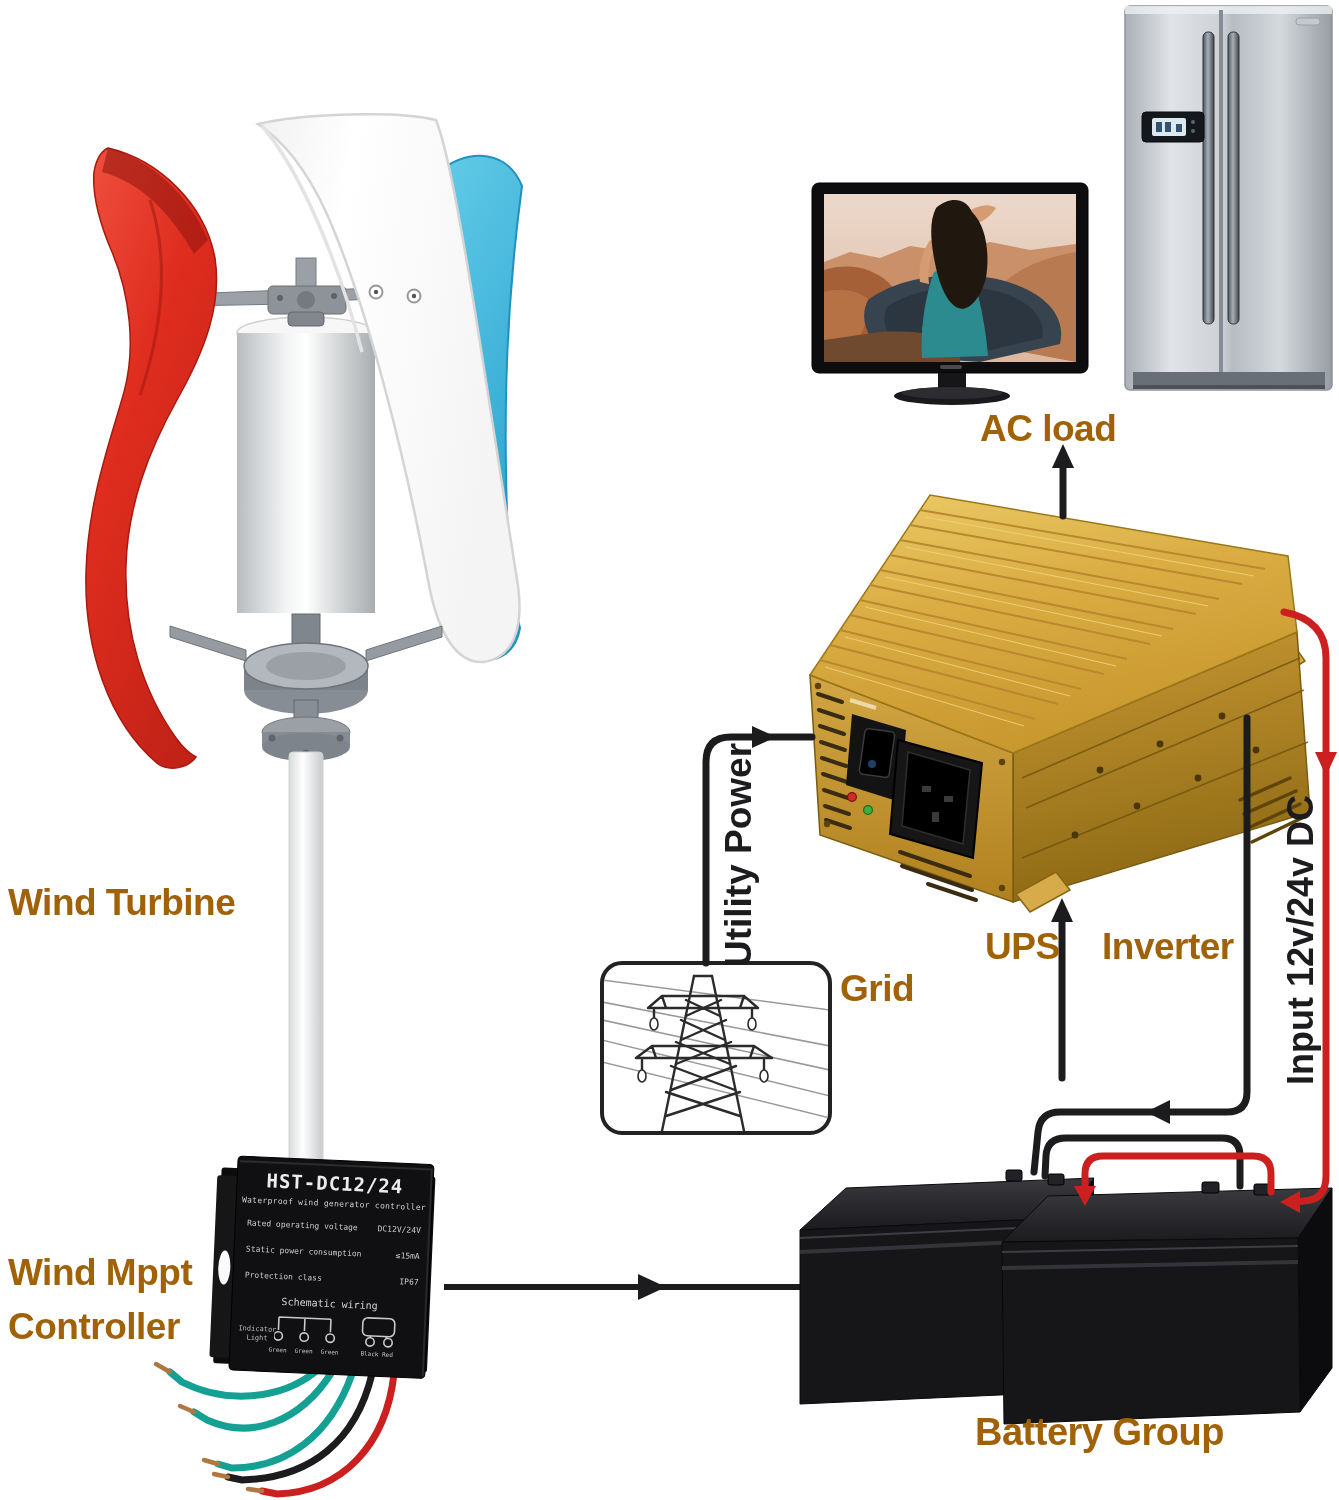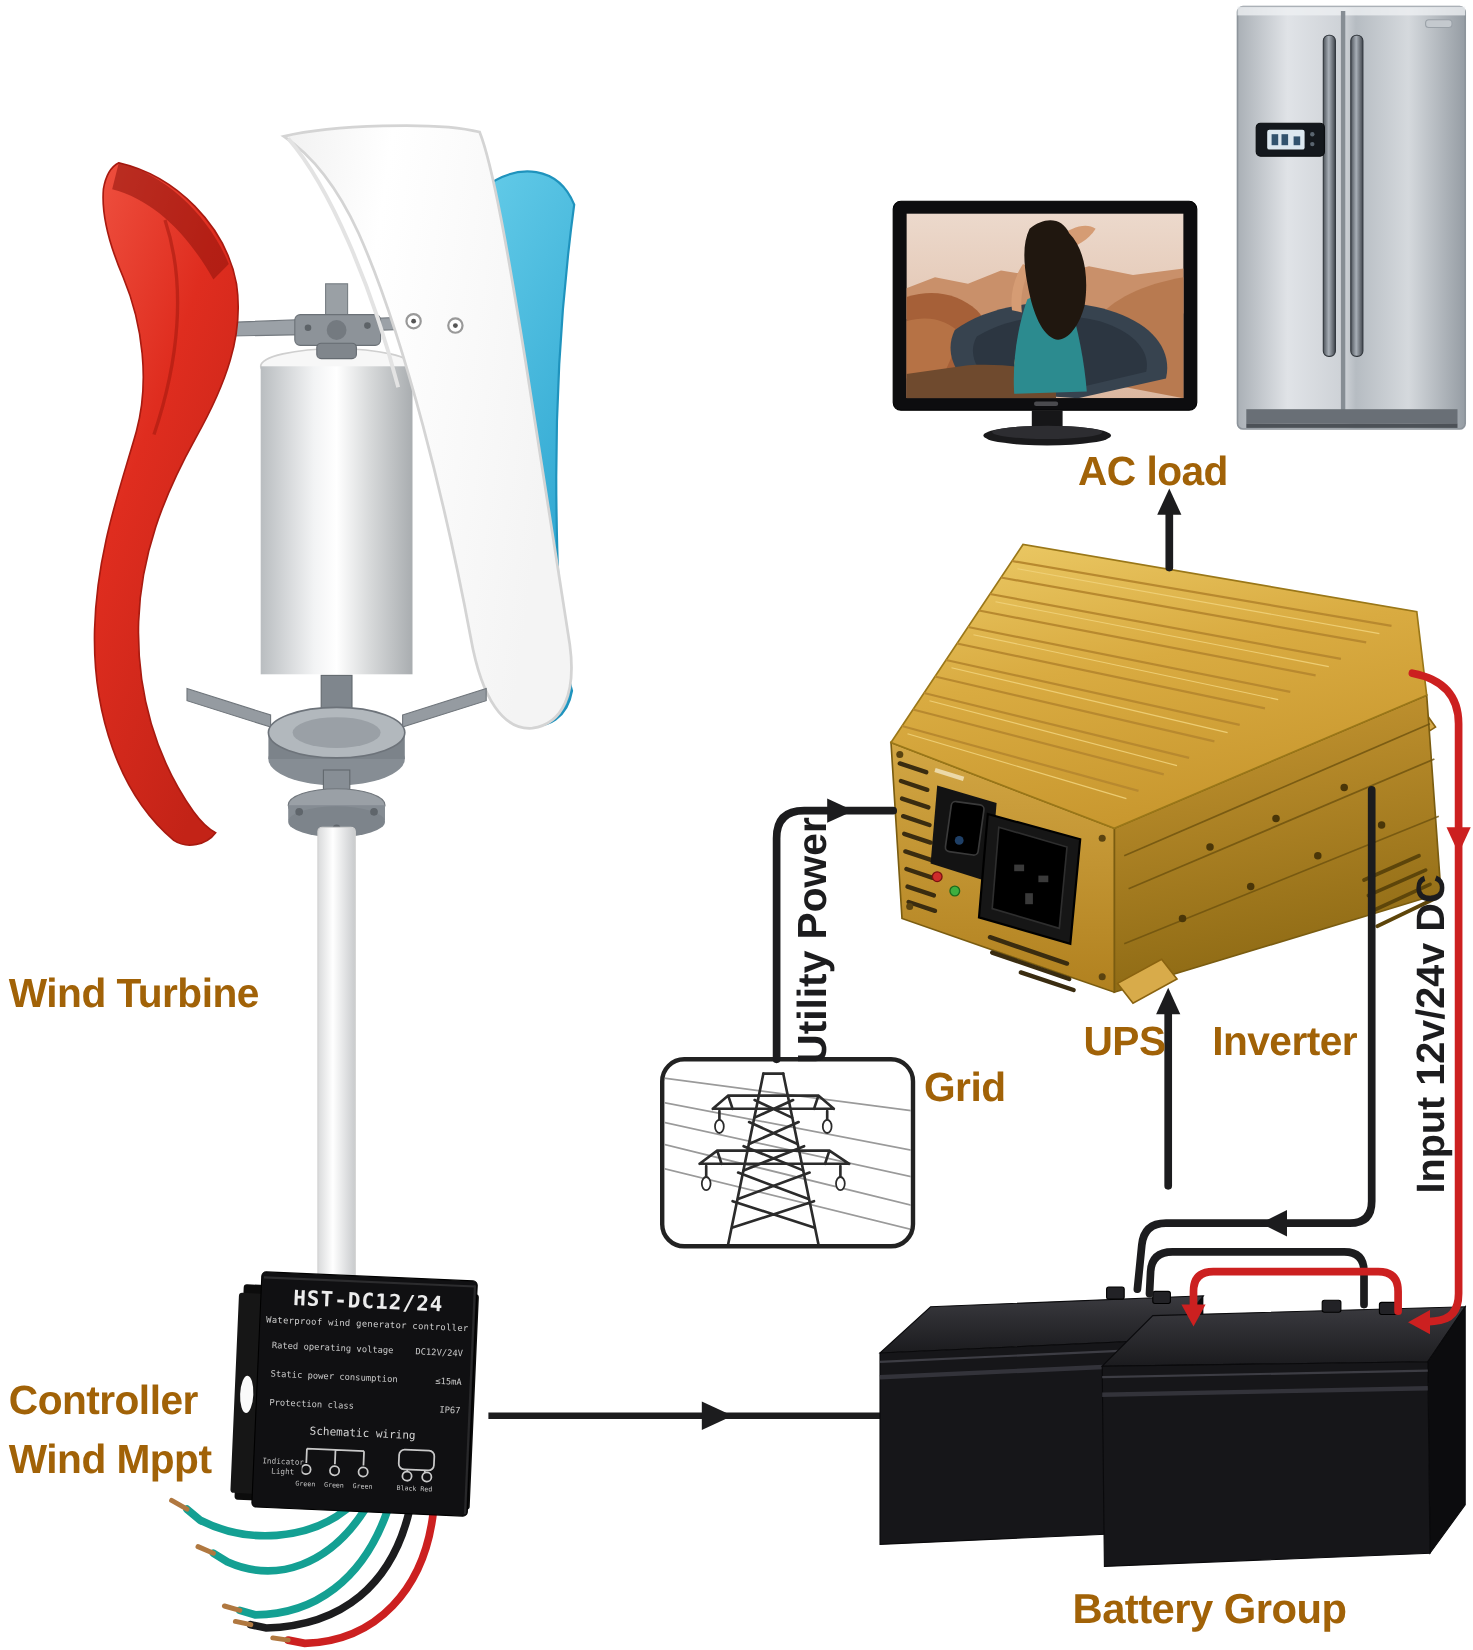--- a/index.html
+++ b/index.html
@@ -393,36 +393,36 @@
     <line x1="240" y1="1161" x2="432" y2="1161" stroke="#2c2c2e" stroke-width="2"></line>
     <line x1="432" y1="1160" x2="432" y2="1368" stroke="#28282a" stroke-width="2"></line>
   </g>
 </svg>
 
 <div class="lbl" style="left:8px;top:876px;">
   <div>Wind Turbine</div>
 </div>
 
 <div class="lbl" style="left:8px;top:1246px;">
+  <div>Wind Mppt</div>
   <div>Controller</div>
-  <div>Wind Mppt</div>
 </div>
 
 <div class="lbl" style="left:980px;top:402px;">AC load</div>
 
 <div class="lbl" style="left:792px;top:962px;margin-left:48px;">Grid</div>
 
 <div class="vlabel" style="left:739px;top:855px;font-size:37px;">Utility Power</div>
 
 <div class="lbl" style="left:985px;top:920px;">UPS</div>
 <div class="lbl" style="left:1102px;top:920px;">Inverter</div>
 
 <div class="vlabel" style="left:1301px;top:940px;">Input 12v/24v DC</div>
 
-<div class="lbl" style="left:975px;top:1436px;font-size:38px;">Battery Group</div>
+<div class="lbl" style="left:975px;top:1405px;font-size:38px;">Battery Group</div>
 
 <div id="ctl-overlay">
   <div class="ctl-model">HST-DC12/24</div>
   <div class="ctl-sub">Waterproof wind generator controller</div>
 
   <div class="ctl-spec" style="top:62px;">
     <span>Rated operating voltage</span>
     <span>DC12V/24V</span>
   </div>
   <div class="ctl-spec" style="top:88px;">

